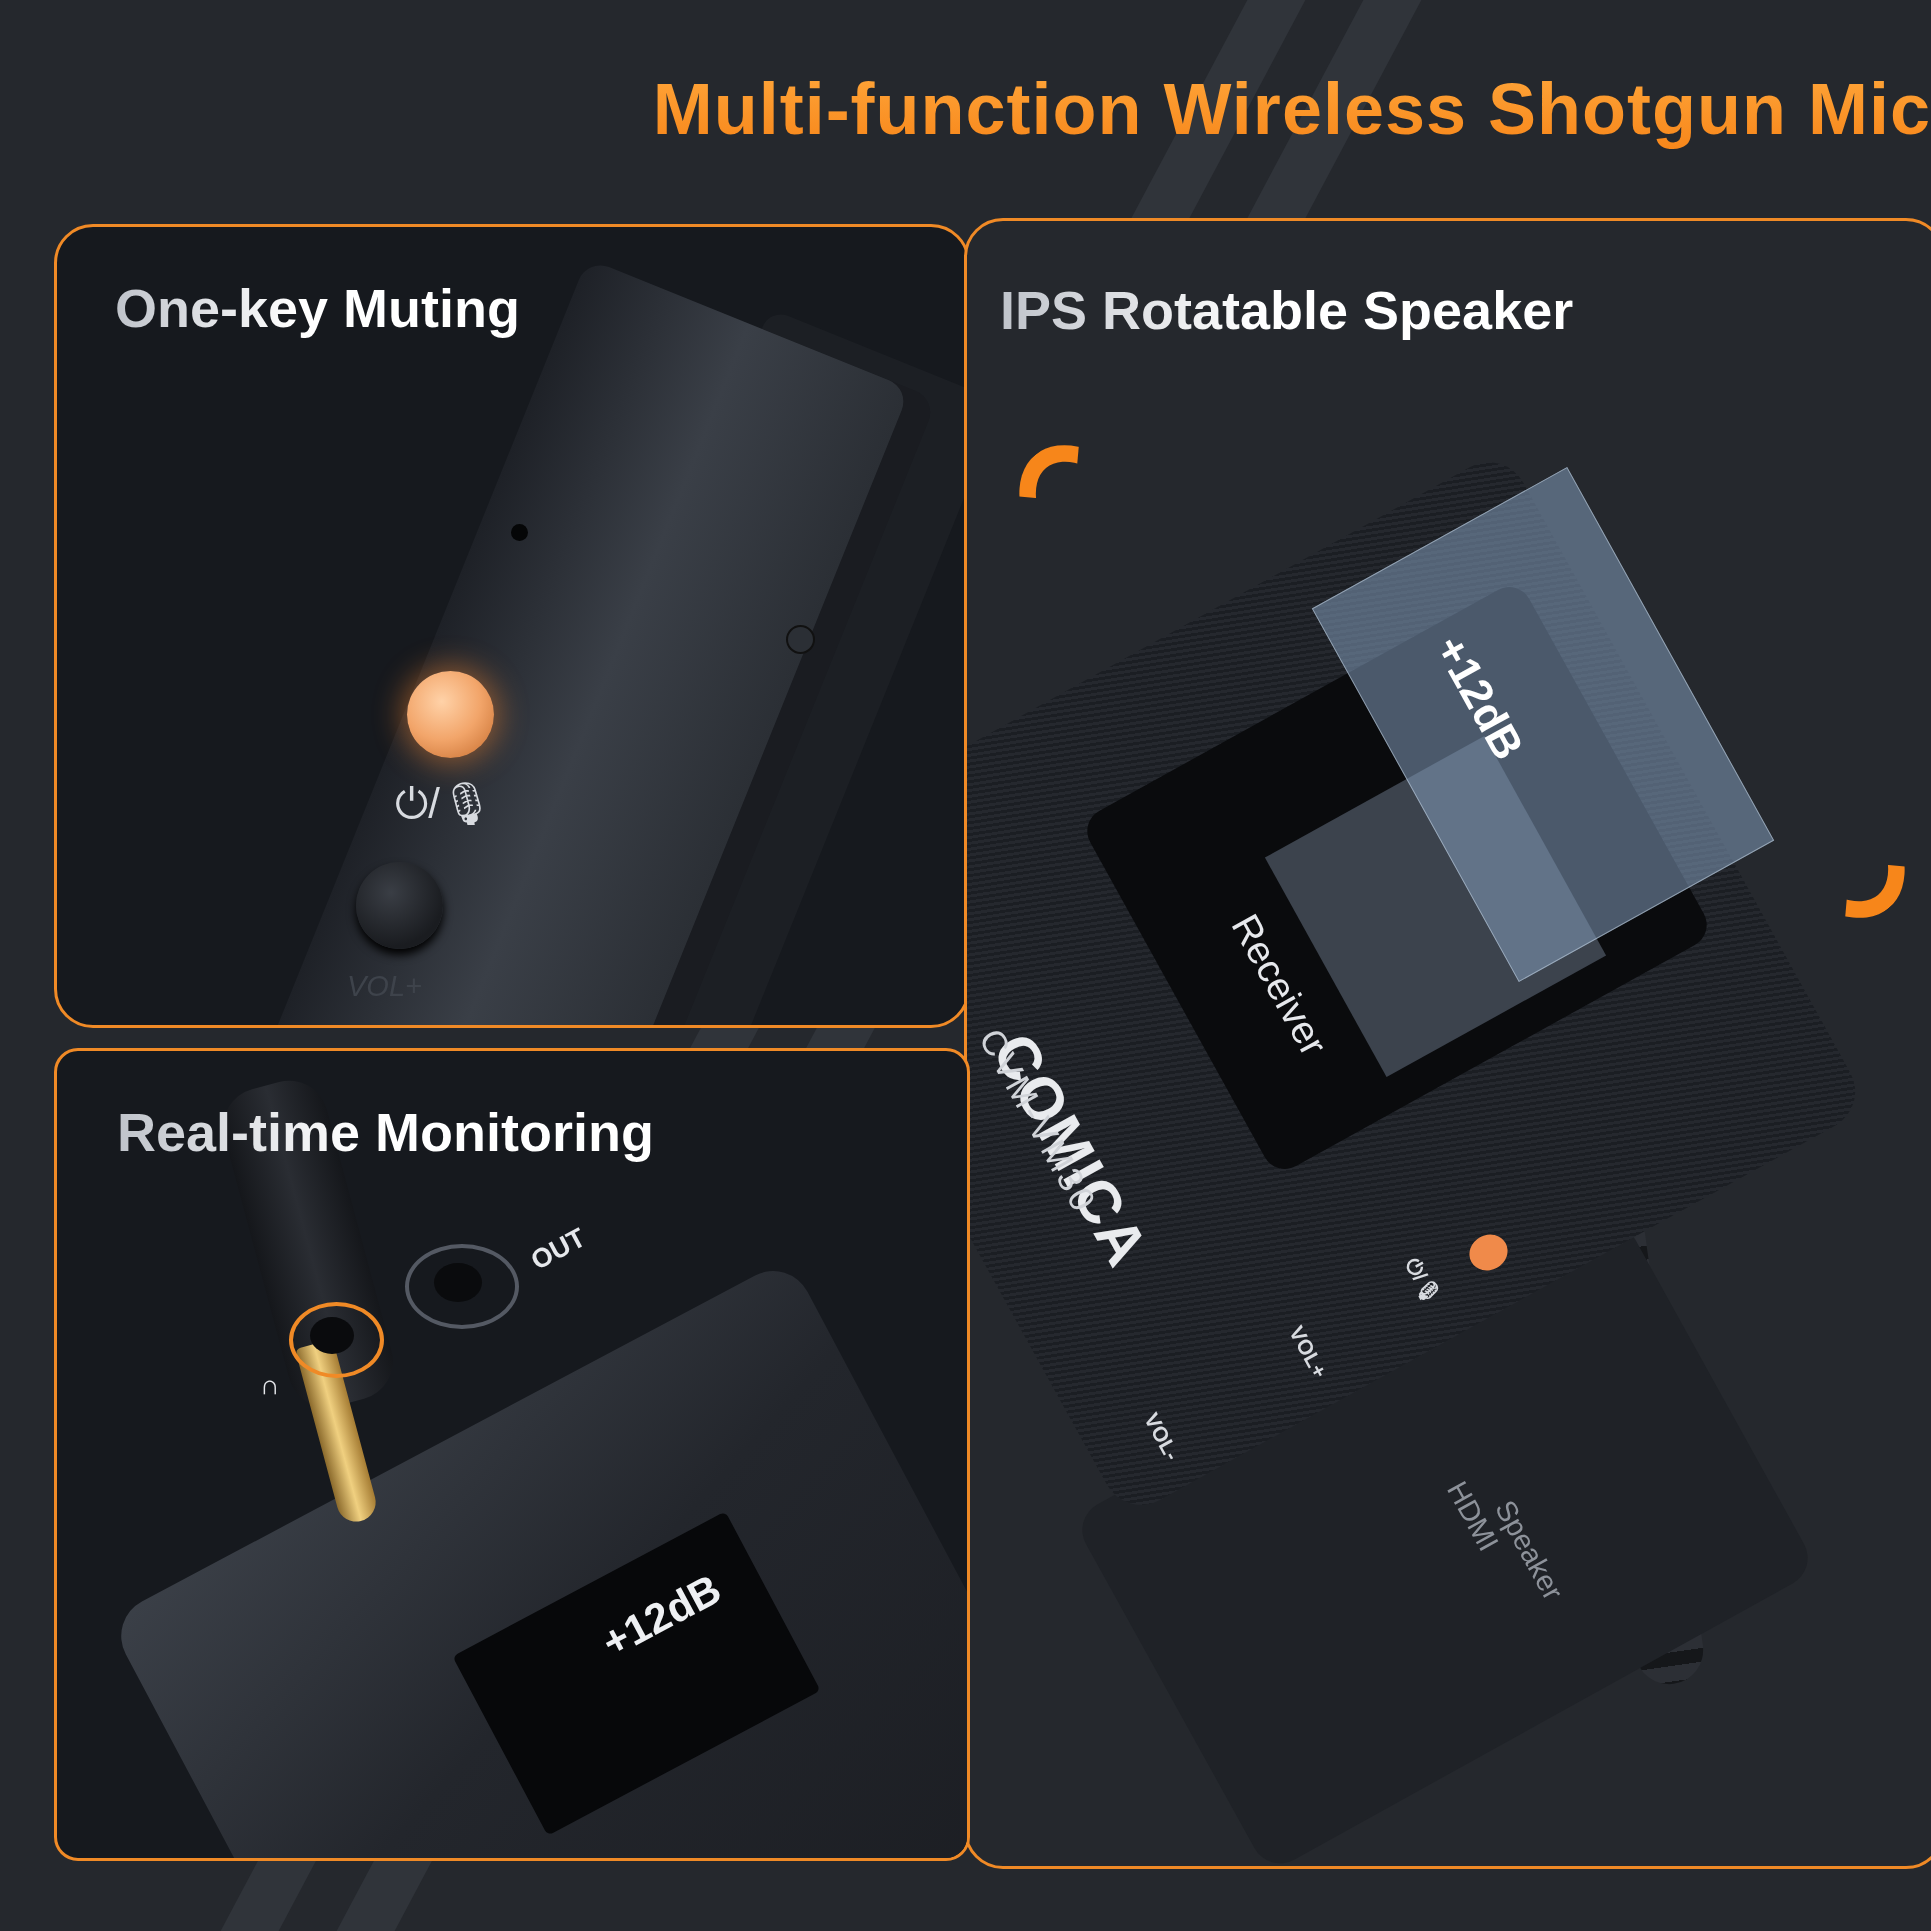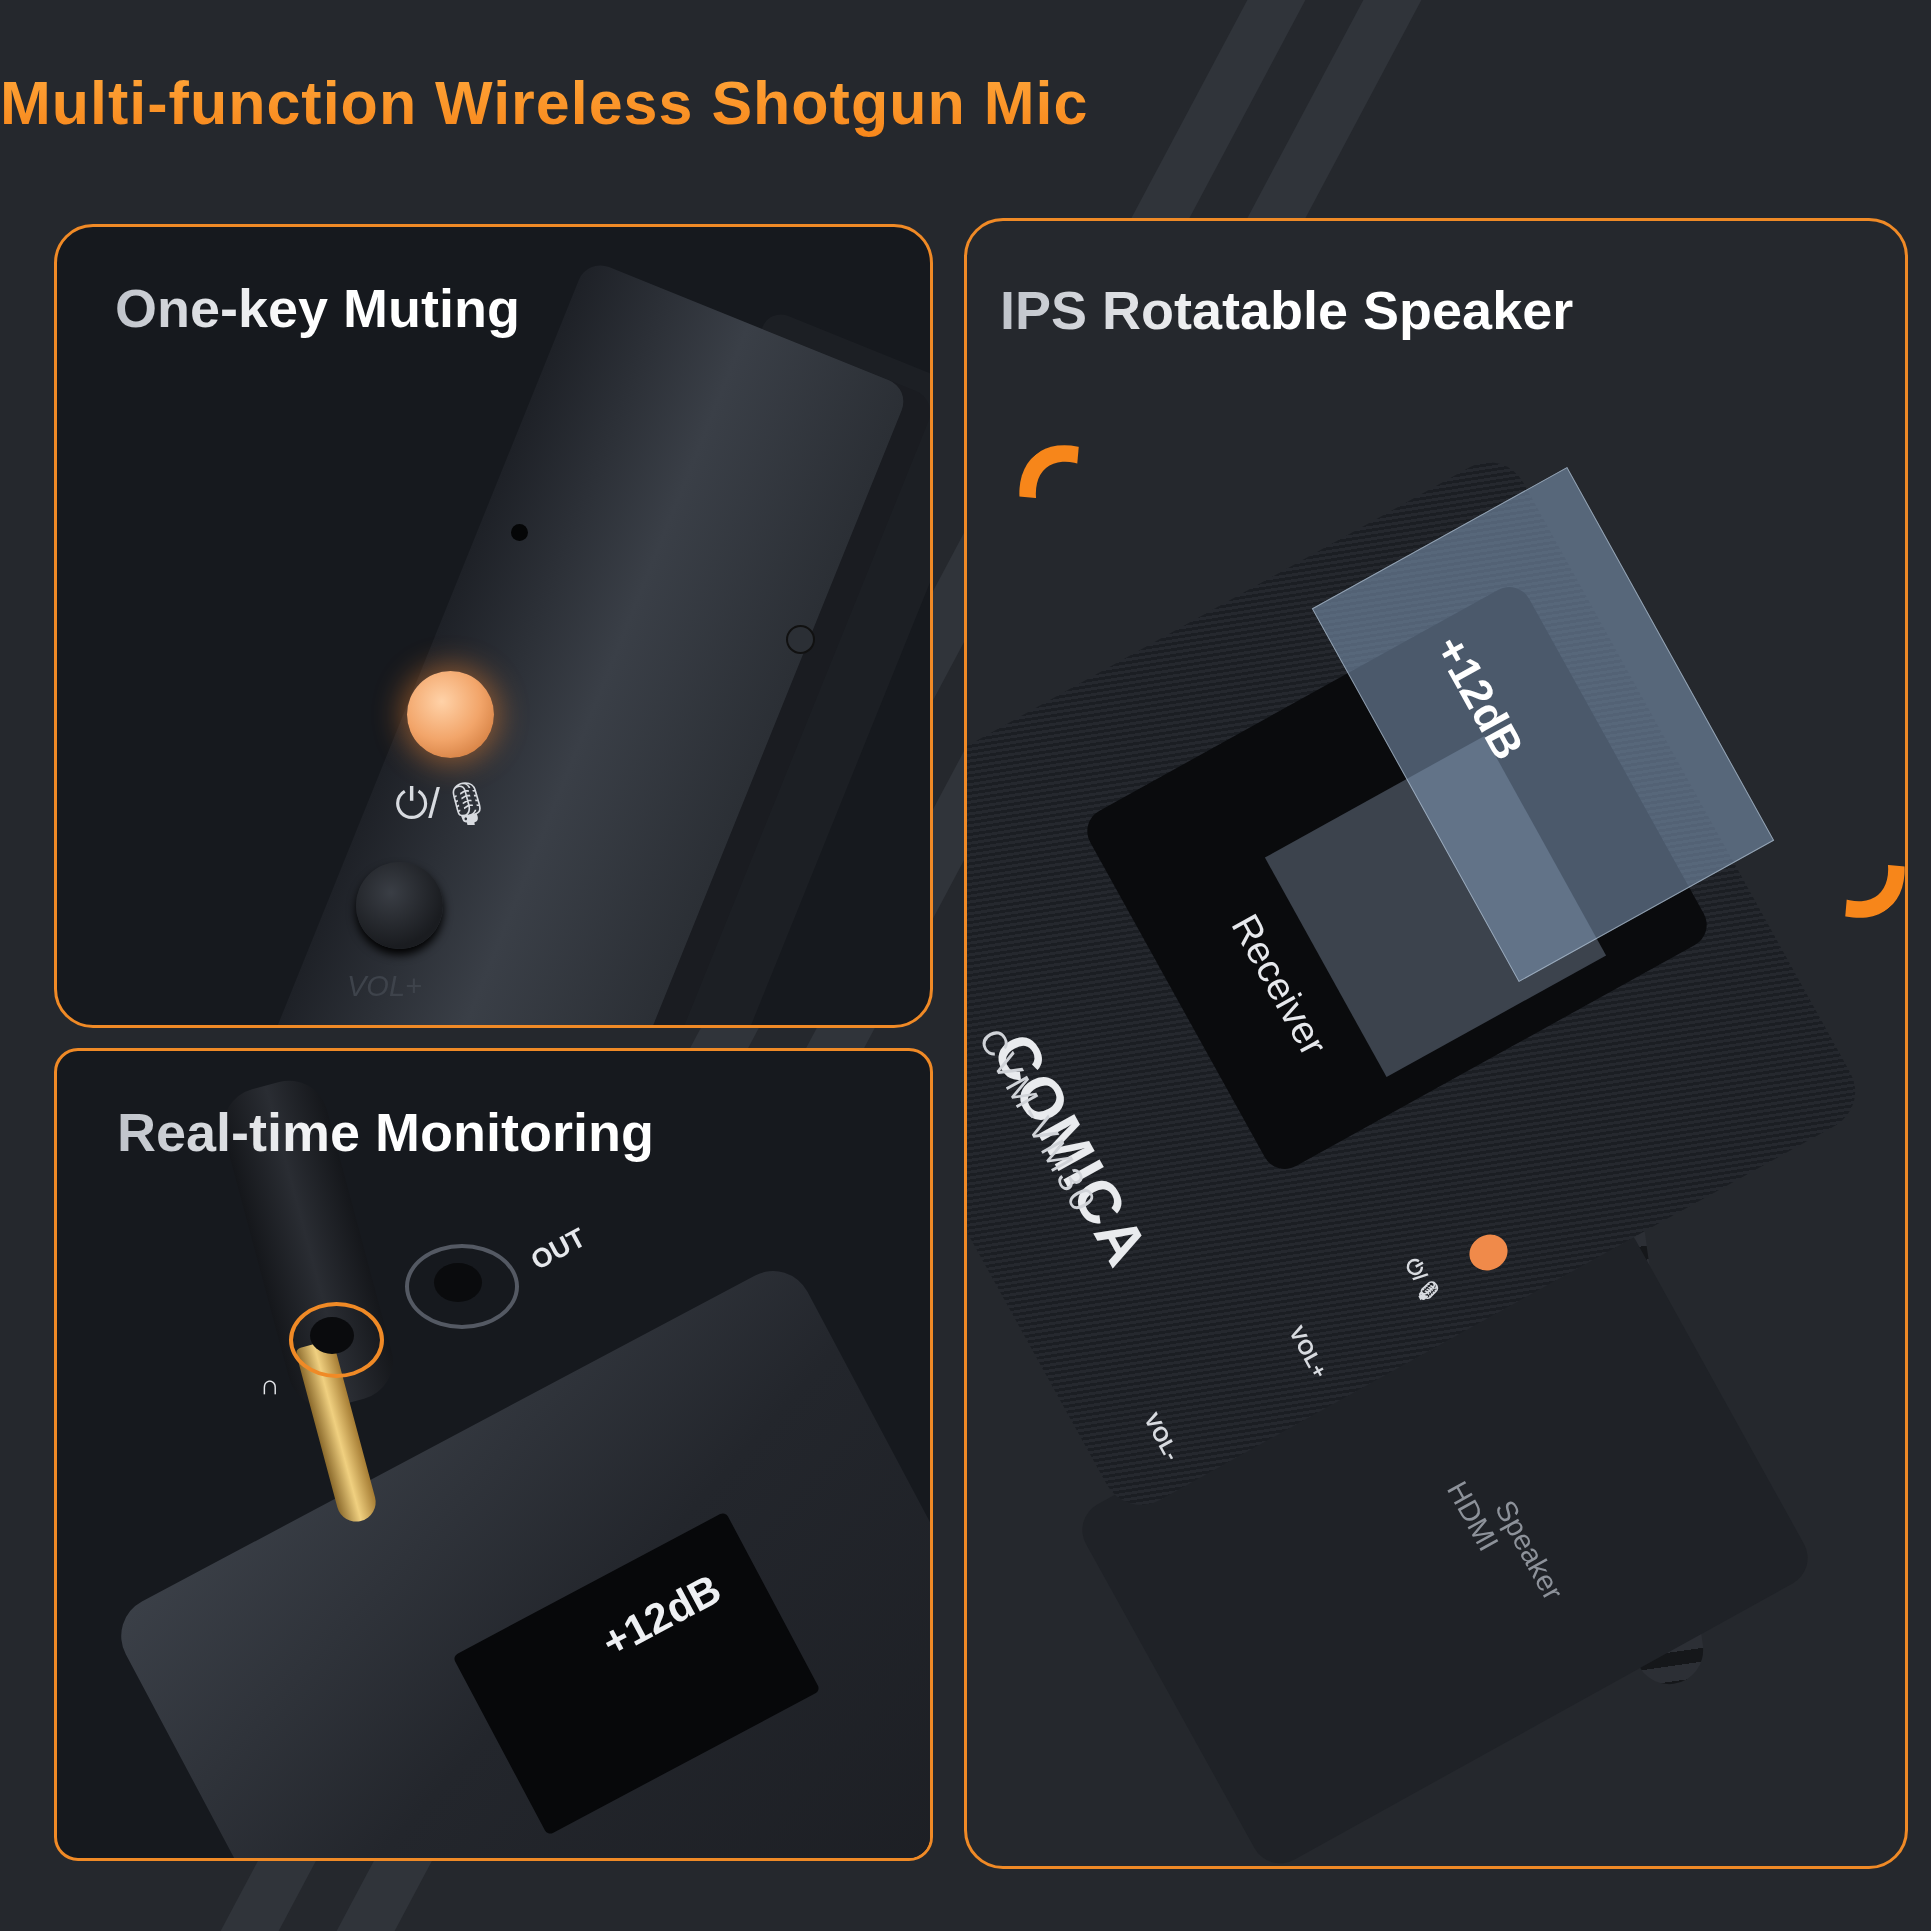--- a/index.html
+++ b/index.html
@@ -1,20 +1,20 @@
 <!DOCTYPE html>
 <html><head>
 <meta charset="utf-8">
 <style>
   html,body{margin:0;padding:0;}
   body{width:1931px;height:1931px;overflow:hidden;background:#25282d;font-family:"Liberation Sans",sans-serif;position:relative;}
   .bg-stripe{position:absolute;background:#30343a;transform:skewX(-28deg);}
-  .title{position:absolute;left:0;top:68px;width:1931px;text-align:left;font-size:61px;font-weight:bold;color:#f7901e;letter-spacing:1px;
+  .title{position:absolute;left:0;top:68px;width:1931px;text-align:right;font-size:72px;font-weight:bold;color:#f7901e;letter-spacing:1px;
     background:linear-gradient(180deg,#ffa63a 0%,#f7861a 100%);-webkit-background-clip:text;background-clip:text;-webkit-text-fill-color:transparent;}
-  .panel{position:absolute;border:3.9px solid #f08a26;border-radius:39px;background:#16191e;overflow:hidden;}
+  .panel{position:absolute;border:3.9px solid #f08a26;border-radius:39px;background:#16191e;overflow:hidden;padding-left:37px;}
   .panel-title{position:absolute;font-weight:bold;font-size:54px;color:#e8eaee;
     background:linear-gradient(90deg,#bfc3ca 0%,#ffffff 45%,#ffffff 100%);-webkit-background-clip:text;background-clip:text;-webkit-text-fill-color:transparent;white-space:nowrap;z-index:5;}
   
   .p1-device{position:absolute;left:319px;top:58px;width:348px;height:1062px;background:linear-gradient(90deg,#1e2127 0%,#3a3f47 50%,#2b2f35 100%);
     transform:rotate(22deg);border-radius:23px;box-shadow:29px 0 0 #1a1c21;}
   .p1-back{position:absolute;left:541px;top:97px;width:251px;height:869px;background:#1c1f24;transform:rotate(22deg);border-radius:19.3px;}
   .p1-pinhole{position:absolute;left:454px;top:297px;width:17.4px;height:17.4px;border-radius:50%;background:#050607;}
   .p1-mute-btn{position:absolute;left:350px;top:444px;width:87px;height:87px;border-radius:50%;
     background:radial-gradient(circle at 40% 35%,#ffd2a8 0%,#f2a56a 50%,#c46a2b 100%);box-shadow:0 0 29px 5.8px rgba(255,140,50,0.45);}
   .p1-mute-label{position:absolute;left:338px;top:552px;font-size:42px;color:#d8dbe0;}

